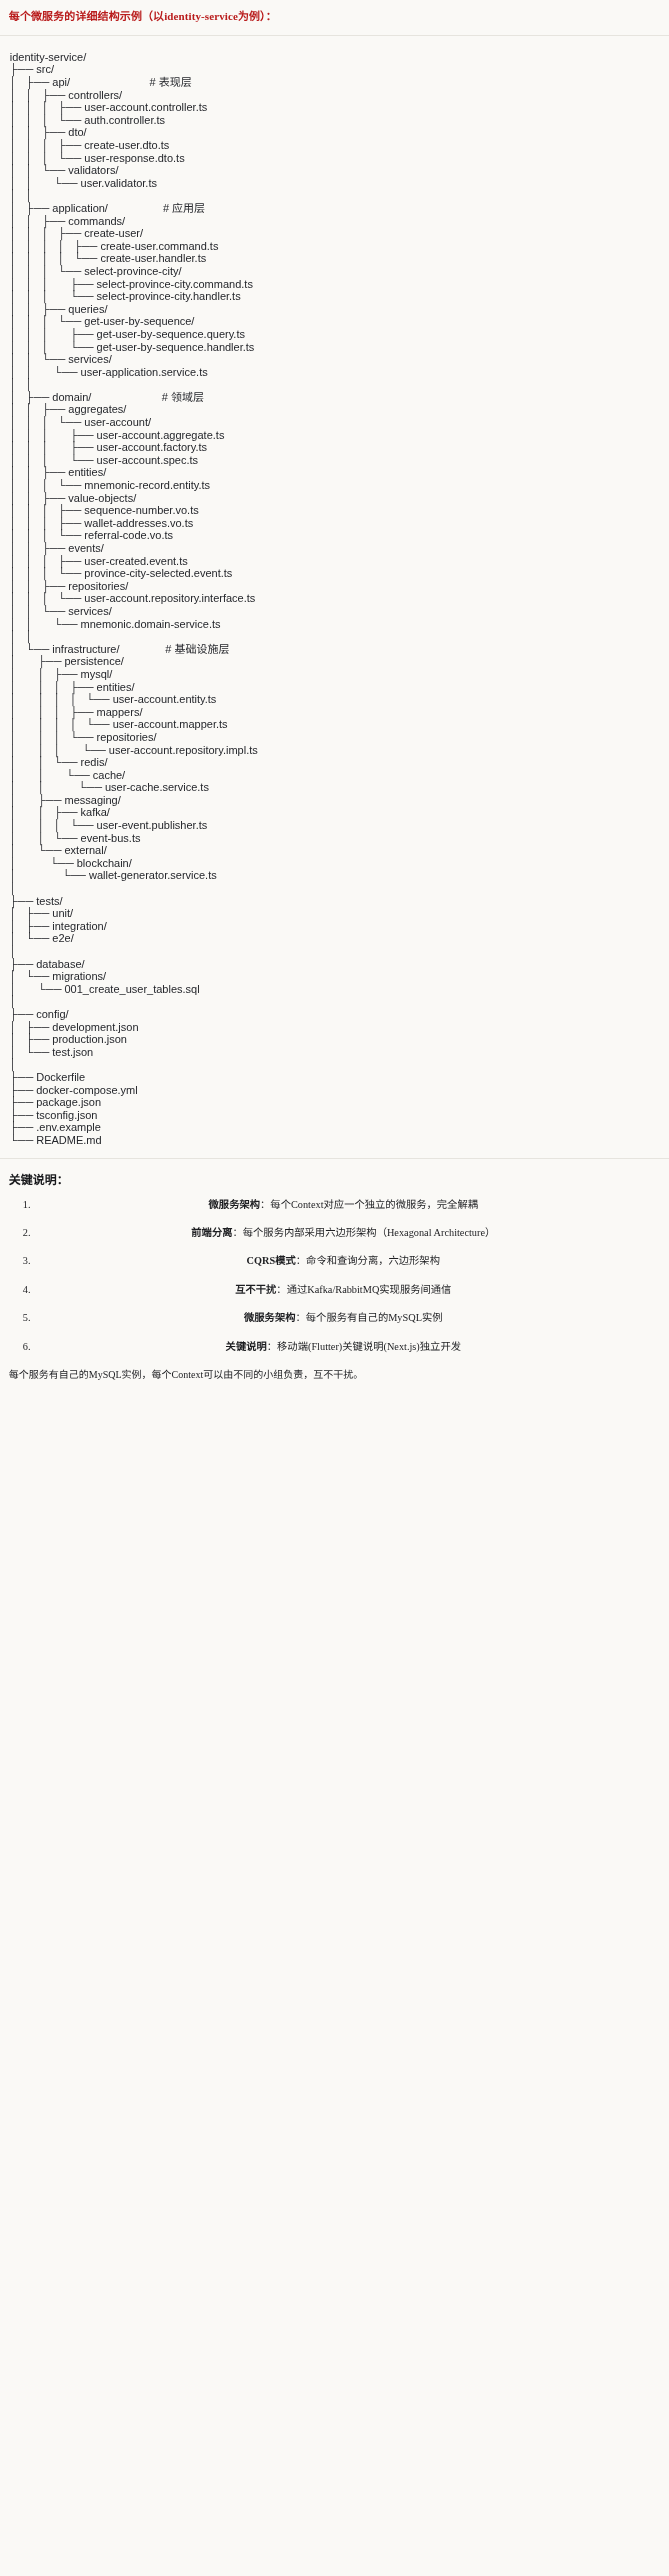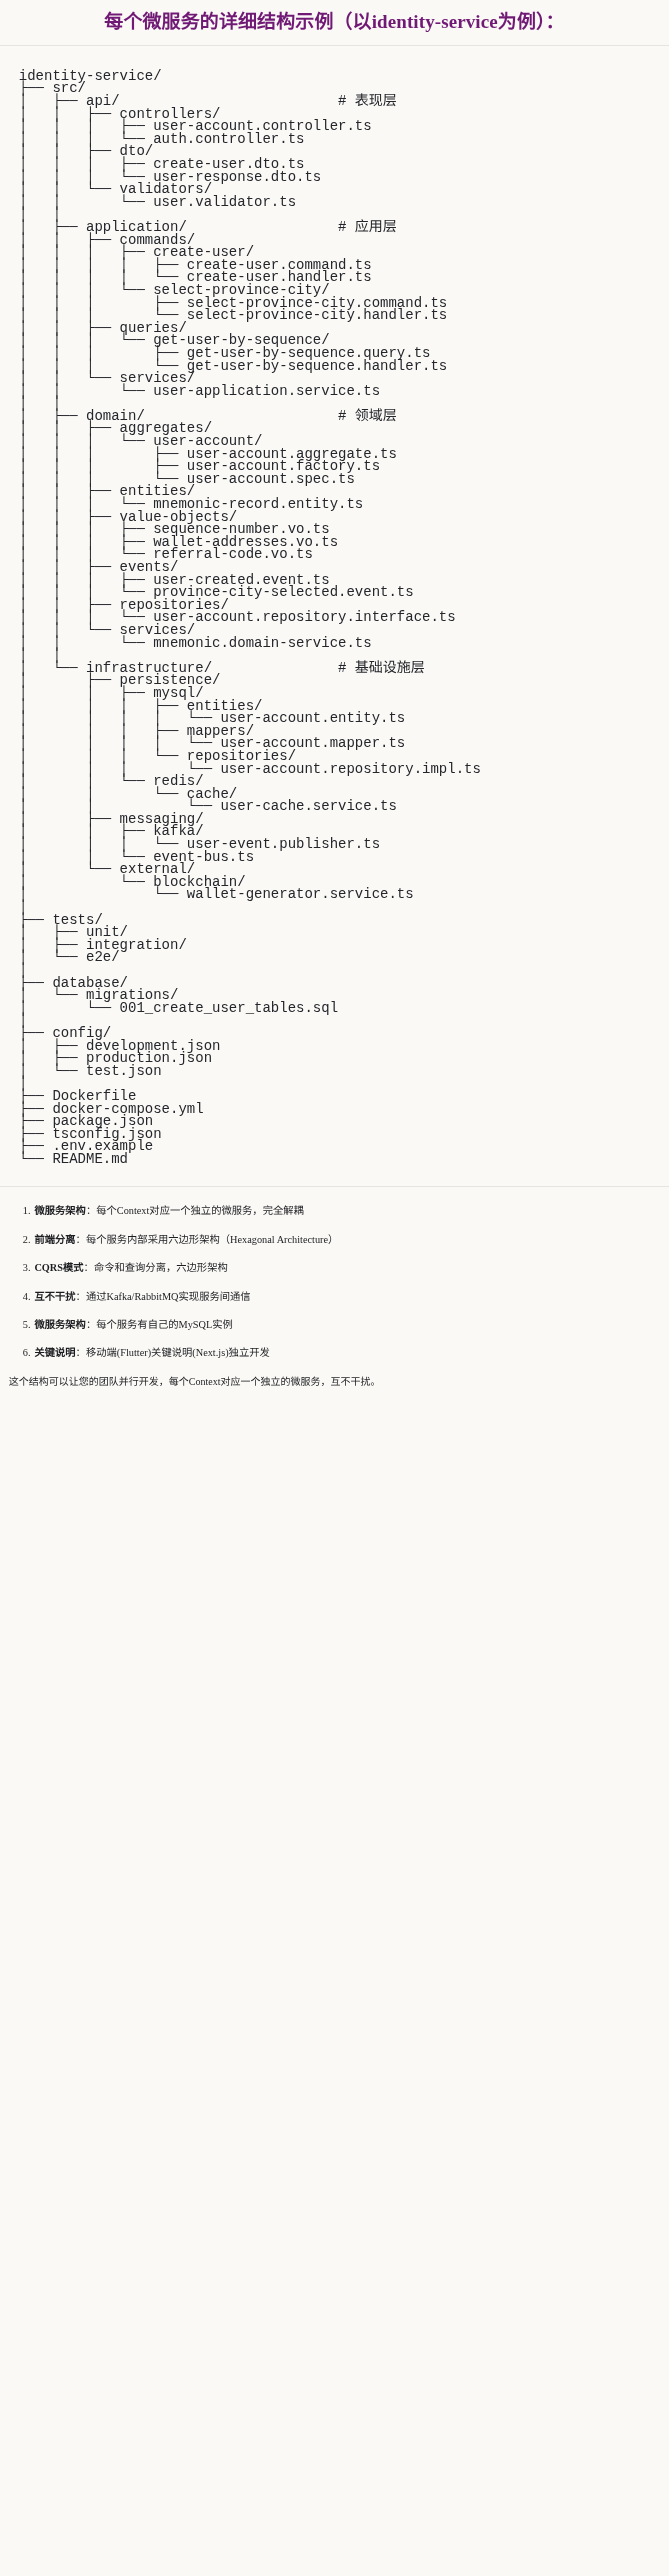--- a/index.html
+++ b/index.html
@@ -22,37 +22,36 @@
   }
   
   .title-bar {
     box-sizing: border-box;
     padding: 10px 8.8px 11.3px 8.8px;
     border-bottom: 0.6px solid #e6e4de;
     background: #faf9f6;
   }
   .title-text {
     font-family: "Liberation Serif", serif;
-    font-size: 19px;
+    font-size: 11px;
     font-weight: bold;
     letter-spacing: 0.1px;
-    color: #701a75;
+    color: #b91c1c;
     line-height: 1.25;
-    text-align: center;
   }
   
   .tree-wrap {
     box-sizing: border-box;
     padding: 13.8px 8.8px 10px 8.8px;
     background: #faf9f6;
   }
   pre.tree {
-    margin: 10px;
-    font-family: Liberation Mono, monospace;
-    font-size: 14px;
+    margin: 1px;
+    font-family: Liberation Sans, sans-serif;
+    font-size: 11px;
     line-height: 12.6px;
     color: #24262b;
     white-space: pre;
     letter-spacing: 0px;
     tab-size: 4;
   }
   
   .keypoints {
     box-sizing: border-box;
     padding: 8.8px 8.8px 3.8px 8.8px;
@@ -63,20 +62,21 @@
     font-family: "Liberation Serif", serif;
     font-size: 12px;
     font-weight: bold;
     color: #17181b;
     margin: 2.5px 0 8.8px 0;
   }
   ol.kp-list {
     margin: 8px;
     padding: 0 0 0 16.3px;
     list-style: decimal;
+    text-align: center;
   }
   ol.kp-list > li {
     font-family: "Liberation Serif", serif;
     font-size: 10.3px;
     line-height: 1.5;
     color: #1d1e21;
     margin: 0 0 13px 0;
     padding-left: 1.3px;
   }
   ol.kp-list > li .kp-term {
@@ -183,20 +183,21 @@
 │
 ├── Dockerfile
 ├── docker-compose.yml
 ├── package.json
 ├── tsconfig.json
 ├── .env.example
 └── README.md</pre>
   </div>
 
   <div class="keypoints">
+    <div class="kp-heading">关键说明：</div>
 
     <ol class="kp-list">
       <li>
         <span class="kp-term">微服务架构</span><span>：</span><span>每个Context对应一个独立的微服务，完全解耦</span>
       </li>
       <li>
         <span class="kp-term">前端分离</span><span>：</span><span>每个服务内部采用六边形架构（Hexagonal Architecture）</span>
       </li>
       <li>
         <span class="kp-term">CQRS模式</span><span>：</span><span>命令和查询分离，六边形架构</span>
@@ -205,17 +206,17 @@
         <span class="kp-term">互不干扰</span><span>：</span><span>通过Kafka/RabbitMQ实现服务间通信</span>
       </li>
       <li>
         <span class="kp-term">微服务架构</span><span>：</span><span>每个服务有自己的MySQL实例</span>
       </li>
       <li>
         <span class="kp-term">关键说明</span><span>：</span><span>移动端(Flutter)关键说明(Next.js)独立开发</span>
       </li>
     </ol>
 
-    <div class="kp-footer">这个结构可以让您的团队并行开发，每个Context对应一个独立的微服务，互不干扰。</div>
+    <div class="kp-footer">每个服务有自己的MySQL实例，每个Context可以由不同的小组负责，互不干扰。</div>
   </div>
 
 </div>
 
 
 </body></html>

